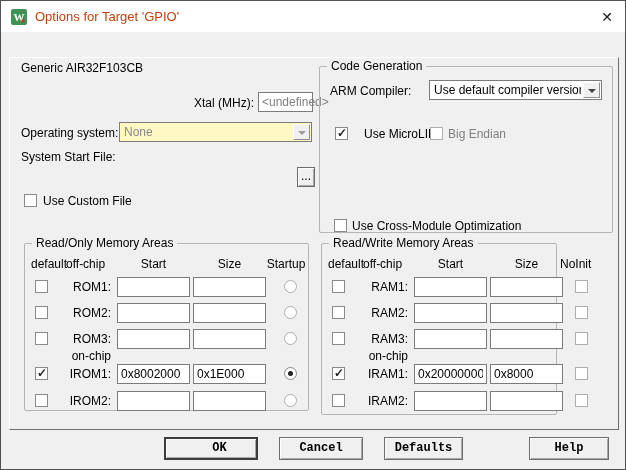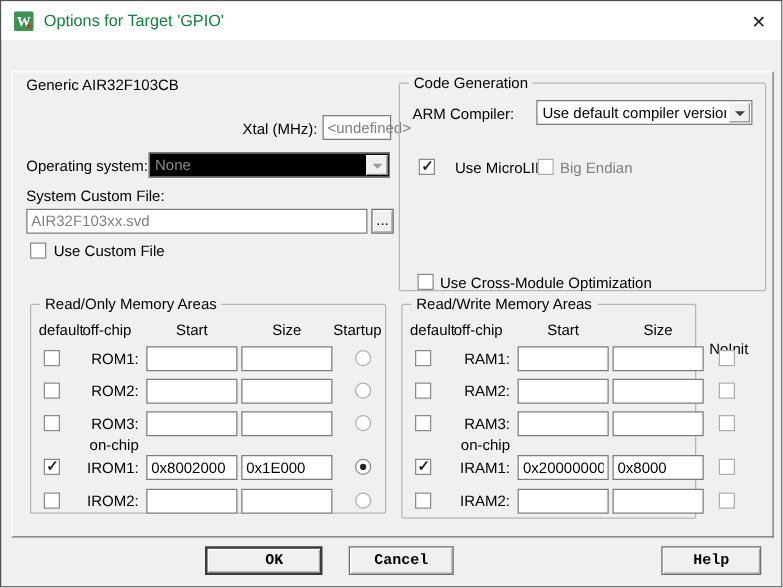--- a/index.html
+++ b/index.html
@@ -4,21 +4,21 @@
 <style>
   * { margin:0; padding:0; box-sizing:border-box; }
   html,body { width:626px; height:470px; }
   body { font-family:"Liberation Sans", sans-serif; font-size:12px; color:#000; }
   .win { position:relative; width:626px; height:470px; background:#f0f0f0;
          border:1px solid #515151; overflow:hidden; }
 
   
   .titlebar { position:absolute; left:0; top:0; width:100%; height:31px; background:#ffffff; }
   .app-icon { position:absolute; left:10px; top:8px; width:16px; height:16px; }
-  .title-text { position:absolute; left:34px; top:8px; font-size:13px; color:#15803d; }
+  .title-text { position:absolute; left:34px; top:8px; font-size:13px; color:#c2410c; }
   .close-btn { position:absolute; right:8px; top:6px; width:20px; height:20px;
                text-align:center; line-height:20px; font-size:14px; color:#1a1a1a; cursor:default; }
 
   
   .tabs { position:absolute; left:8px; top:35px; height:22px; display:flex; align-items:flex-end; }
   .tab { height:20px; line-height:18px; padding:0 7px; min-width:46px; text-align:left;
          background:#f0f0f0; border:1px solid; border-color:#fff #6f6f6f #f0f0f0 #fff;
          border-top-left-radius:2px; border-top-right-radius:2px;
          font-family:"Liberation Mono", monospace; font-weight:700; font-size:12px; white-space:pre; }
   .tab.active { height:23px; line-height:21px; position:relative; z-index:5;
@@ -36,21 +36,21 @@
   input.field { outline:none; }
   .field.disabled { color:#808080; }
 
   
   .combo { position:absolute; height:20px; border:1px solid #7b7b7b; background:#fff; }
   .combo .val { position:absolute; left:4px; top:2px; right:20px; overflow:hidden; white-space:nowrap; }
   .combo .arrow-btn { position:absolute; right:1px; top:1px; width:17px; height:16px; background:#f0f0f0;
                       border:1px solid; border-color:#fdfdfd #909090 #909090 #fdfdfd; }
   .combo .arrow-btn i { position:absolute; left:4px; top:6px; width:0; height:0;
                         border:4px solid transparent; border-top-color:#404040; }
-  .combo.disabled { background:#000000; }
+  .combo.disabled { background:#fef9c3; }
   .combo.disabled .val { color:#8a8a8a; }
   .combo.disabled .arrow-btn i { border-top-color:#9a9a9a; }
 
   
   .group { position:absolute; border:1px solid #b5b5b5; border-radius:2px; }
   .group > .gtitle { position:absolute; top:-8px; left:7px; background:#f0f0f0; padding:0 4px; white-space:nowrap; }
 
   
   .cb { position:absolute; width:13px; height:13px; background:#fff; border:1px solid #8a8a8a; }
   .cb.on::after { content:"\2713"; position:absolute; left:1px; top:-2px; font-size:12px; font-weight:700; color:#222; }
@@ -94,22 +94,21 @@
   <div class="field disabled" style="left:257px; top:91px; width:55px;">&lt;undefined&gt;</div>
 
   <span class="lbl" style="left:20px; top:125px;">Operating system:</span>
   <div class="combo disabled" style="left:118px; top:121px; width:193px;">
     <span class="val">None</span>
     <span class="arrow-btn">
         <i></i>
       </span>
   </div>
 
-  <span class="lbl" style="left:20px; top:149px;">System Custom File:</span>
-  <div class="field disabled" style="left:20px; top:166px; width:273px;">AIR32F103xx.svd</div>
+  <span class="lbl" style="left:20px; top:149px;">System Start File:</span>
   <div class="btn" style="left:296px; top:166px; width:18px; height:20px; line-height:16px; font-family:'Liberation Sans',sans-serif; font-weight:400;">...</div>
   <span class="cb" style="left:23px; top:193px;"></span>
   <span class="lbl" style="left:42px; top:193px;">Use Custom File</span>
 
   <div class="group" style="left:318px; top:65px; width:294px; height:167px;">
     <span class="gtitle">Code Generation</span>
     <span class="lbl" style="left:10px; top:17px;">ARM Compiler:</span>
     <div class="combo" style="left:109px; top:13px; width:173px;">
       <span class="val">Use default compiler version 5</span>
       <span class="arrow-btn">
@@ -164,21 +163,21 @@
     <input class="field" style="left: 168px; top: 147px; width: 73px;" value="">
     <span class="rad faint" style="left:259px; top:150px;"></span>
   </div>
 
   <div class="group" style="left:320px; top:242px; width:236px; height:172px;">
     <span class="gtitle">Read/Write Memory Areas</span>
     <span class="hdr" style="left:6px; top:13px;">default</span>
     <span class="hdr" style="left:41px; top:13px;">off-chip</span>
     <span class="hdr" style="left:92px; top:13px; width:73px; text-align:center;">Start</span>
     <span class="hdr" style="left:168px; top:13px; width:73px; text-align:center;">Size</span>
-    <span class="hdr" style="left:238px; top:28px; width:46px; text-align:center;">NoInit</span>
+    <span class="hdr" style="left:238px; top:13px; width:46px; text-align:left;">NoInit</span>
 
     <span class="cb" style="left:10px; top:36px;"></span>
     <span class="mrow-label" style="left:42px; top:36px;">RAM1:</span>
     <input class="field" style="left: 92px; top: 33px; width: 73px;" value="">
     <input class="field" style="left: 168px; top: 33px; width: 73px;" value="">
     <span class="cb faint" style="left:253px; top:36px;"></span>
 
     <span class="cb" style="left:10px; top:62px;"></span>
     <span class="mrow-label" style="left:42px; top:62px;">RAM2:</span>
     <input class="field" style="left: 92px; top: 59px; width: 73px;" value="">
@@ -201,15 +200,16 @@
 
     <span class="cb" style="left:10px; top:150px;"></span>
     <span class="mrow-label" style="left:42px; top:150px;">IRAM2:</span>
     <input class="field" style="left: 92px; top: 147px; width: 73px;" value="">
     <input class="field" style="left: 168px; top: 147px; width: 73px;" value="">
     <span class="cb faint" style="left:253px; top:150px;"></span>
   </div>
 
   <div class="btn default" style="left:163px; top:436px; width:94px;">OK</div>
   <div class="btn" style="left:278px; top:436px; width:84px;">Cancel</div>
+  <div class="btn" style="left:383px; top:436px; width:79px;">Defaults</div>
   <div class="btn" style="left:528px; top:436px; width:80px;">Help</div>
 
 </div>
 
 </body></html>

